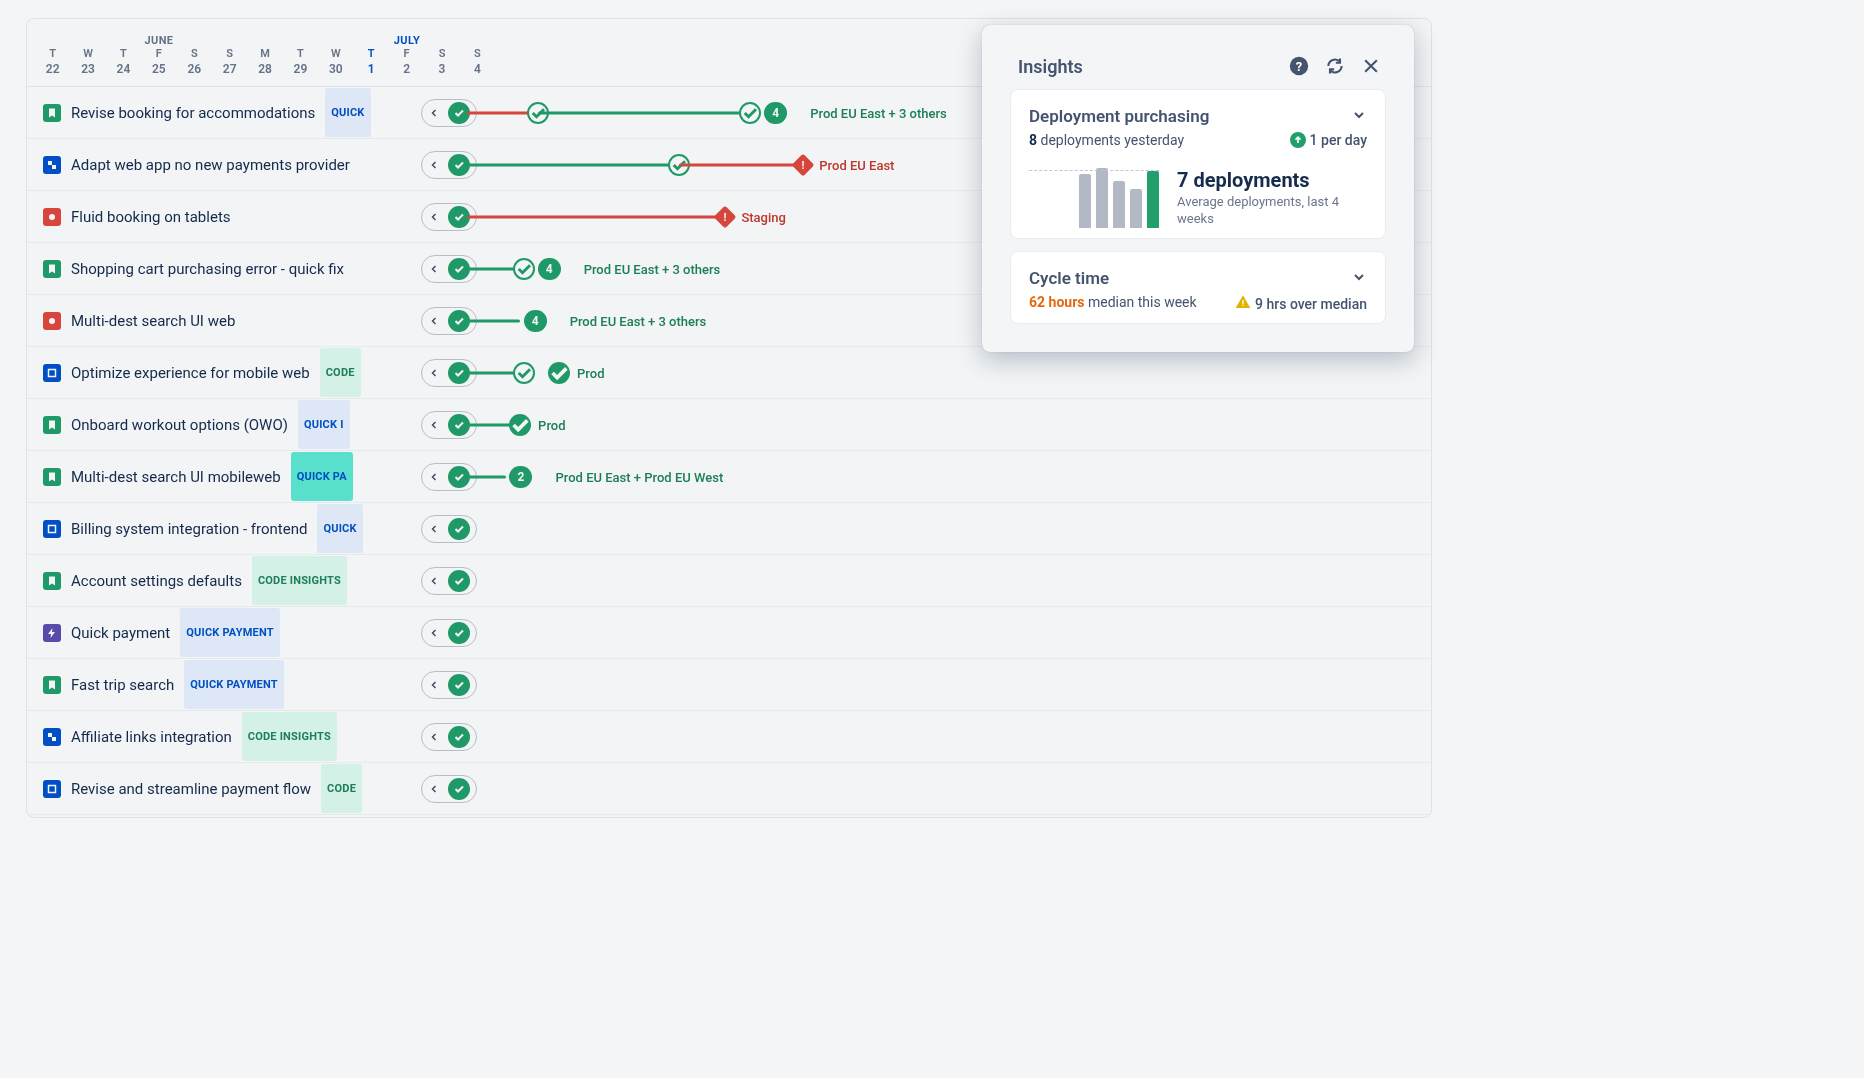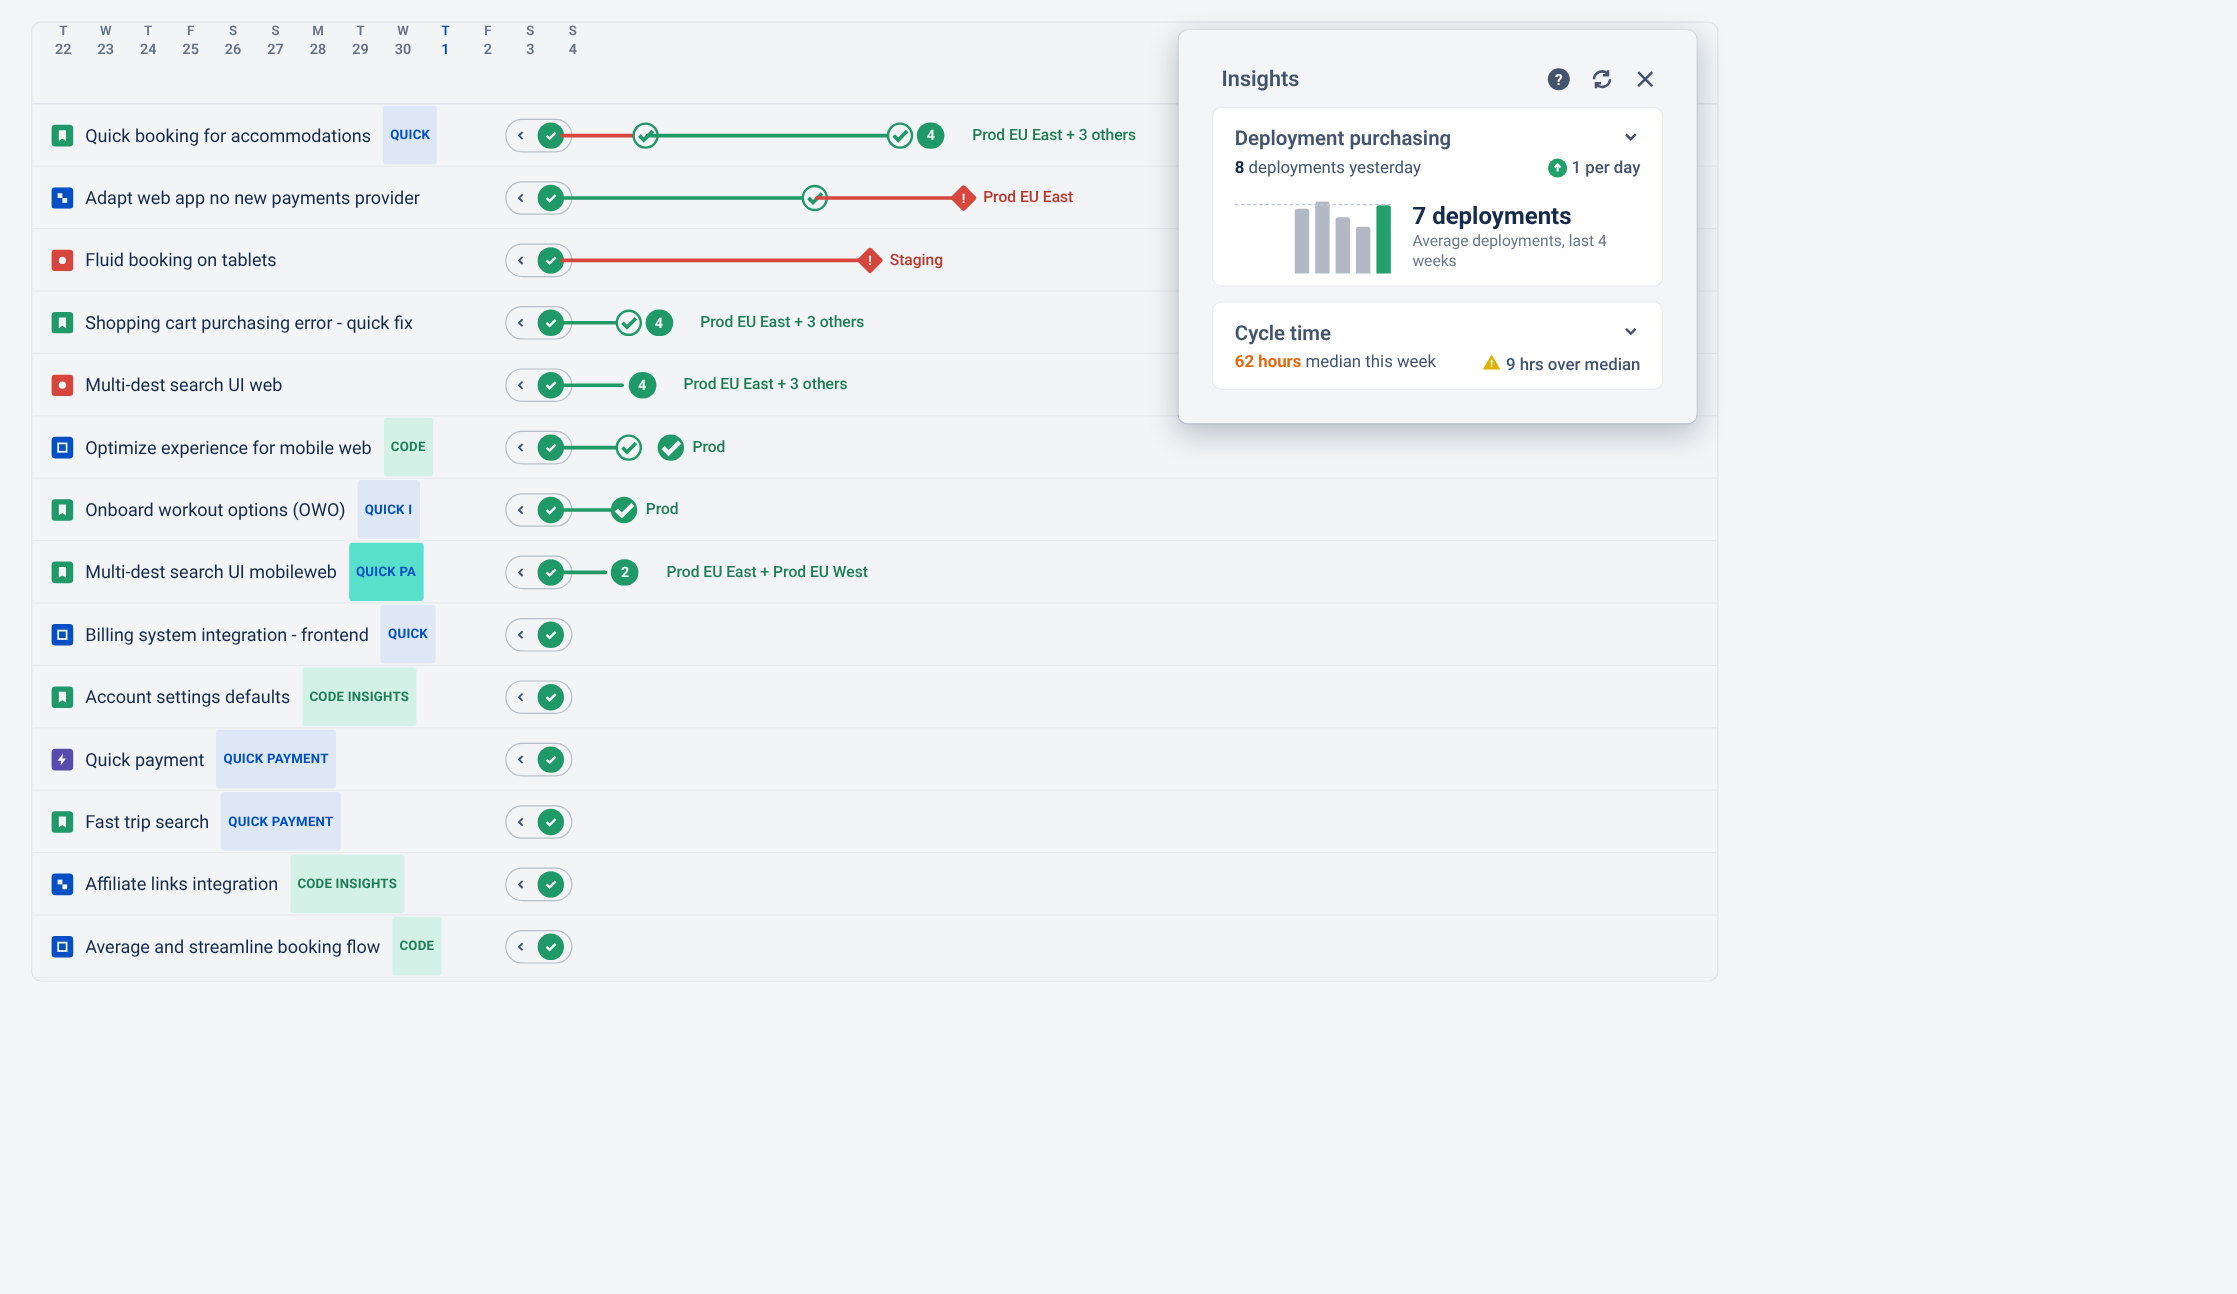--- a/index.html
+++ b/index.html
@@ -231,20 +231,24 @@
   .feedback-left { display:flex; align-items:center; gap:12px; color:#44546f;}
   .feedback-left .txt { font-size:15px; color:#172b4d; }
   .ext-icon { color:#44546f; }
 </style>
 </head>
 <body>
 
 <div class="main-container">
   <div class="header">
     <div class="header-timeline">
+      <div class="month-row">
+        <div class="month-label">JUNE</div>
+        <div class="month-label july">JULY</div>
+      </div>
       <div class="day-row" id="day-row">
           <div class="day-col">
             <span class="dow">T</span>
             <span class="dnum">22</span>
           </div>
           <div class="day-col">
             <span class="dow">W</span>
             <span class="dnum">23</span>
           </div>
           <div class="day-col">
@@ -296,21 +300,21 @@
   </div>
 
   <div class="rows-container" id="rows-container">
       <div class="issue-row">
     <div class="issue-left">
       <span class="issue-icon" style="background:#22a06b;display:flex;align-items:center;justify-content:center;">
             <svg viewBox="0 0 24 24" fill="#fff">
               <path d="M6 3h12v18l-6-4-6 4V3z"></path>
             </svg>
           </span>
-      <span class="issue-title">Quick booking for accommodations</span>
+      <span class="issue-title">Revise booking for accommodations</span>
       <span class="epic-tag" style="background:#e9f2ff;color:#0052cc">QUICK</span>
     </div>
     <div class="timeline-cell">
       <div class="chip">
     <span class="chev">
               <svg width="12" height="12" viewBox="0 0 24 24" fill="none" stroke="currentColor" stroke-width="3">
                 <path d="M15 6l-6 6 6 6"></path>
               </svg>
             </span>
     <span class="check-circle">
@@ -702,21 +706,21 @@
   </div>
     </div>
       </div>
       <div class="issue-row">
     <div class="issue-left">
       <span class="issue-icon" style="background:#0052cc;display:flex;align-items:center;justify-content:center;">
             <svg viewBox="0 0 24 24" fill="none" stroke="#fff" stroke-width="3">
               <rect x="5" y="5" width="14" height="14"></rect>
             </svg>
           </span>
-      <span class="issue-title">Average and streamline booking flow</span>
+      <span class="issue-title">Revise and streamline payment flow</span>
       <span class="epic-tag" style="background:#dffcf0;color:#1f845a">CODE</span>
     </div>
     <div class="timeline-cell">
       <div class="chip">
     <span class="chev">
               <svg width="12" height="12" viewBox="0 0 24 24" fill="none" stroke="currentColor" stroke-width="3">
                 <path d="M15 6l-6 6 6 6"></path>
               </svg>
             </span>
     <span class="check-circle">

